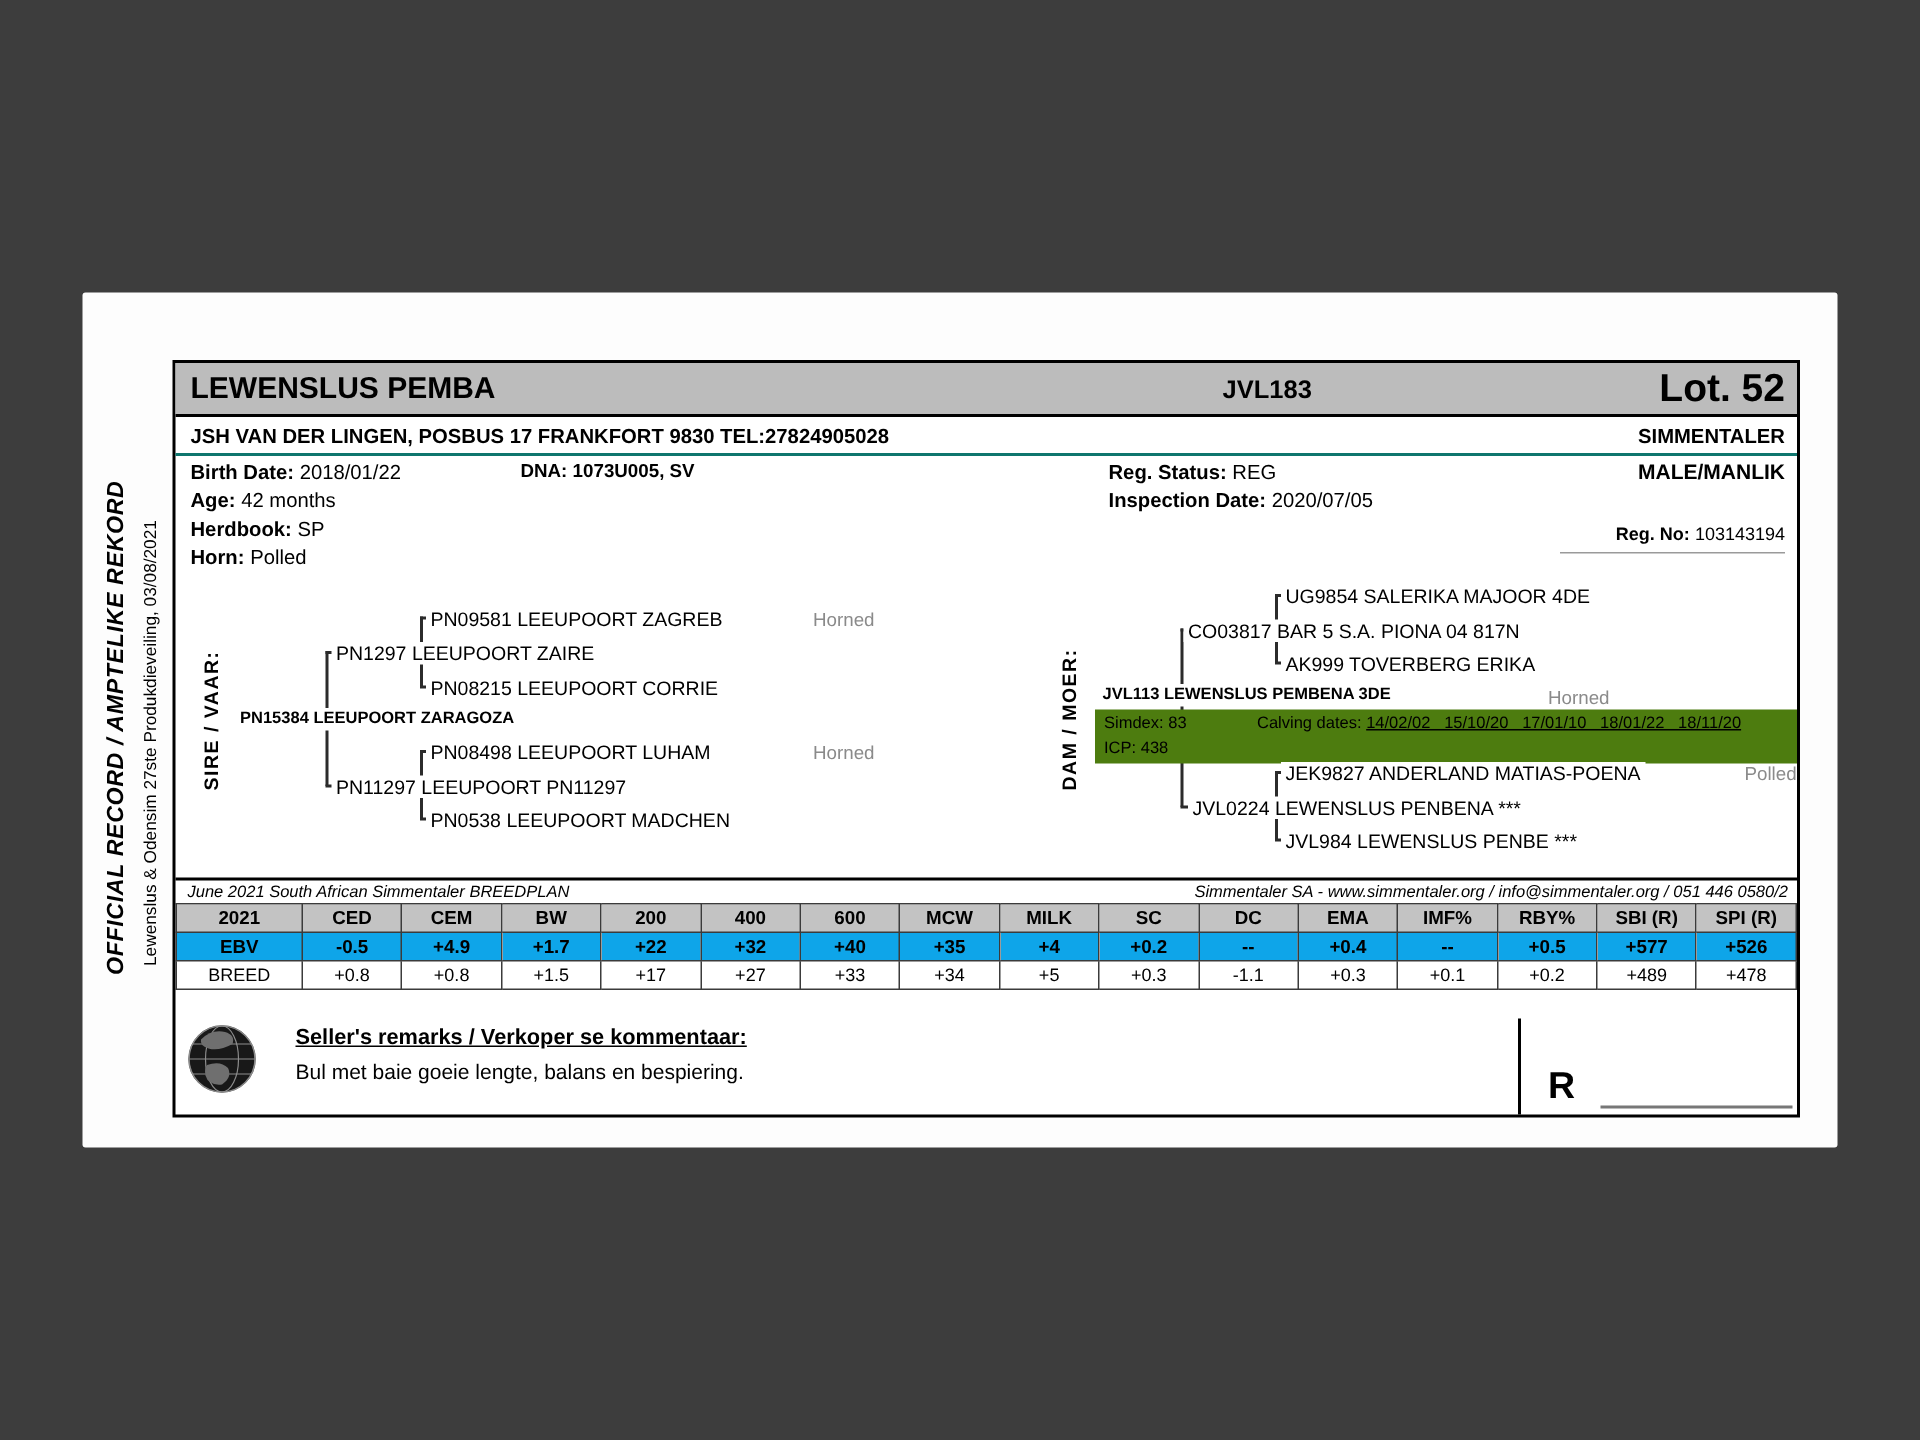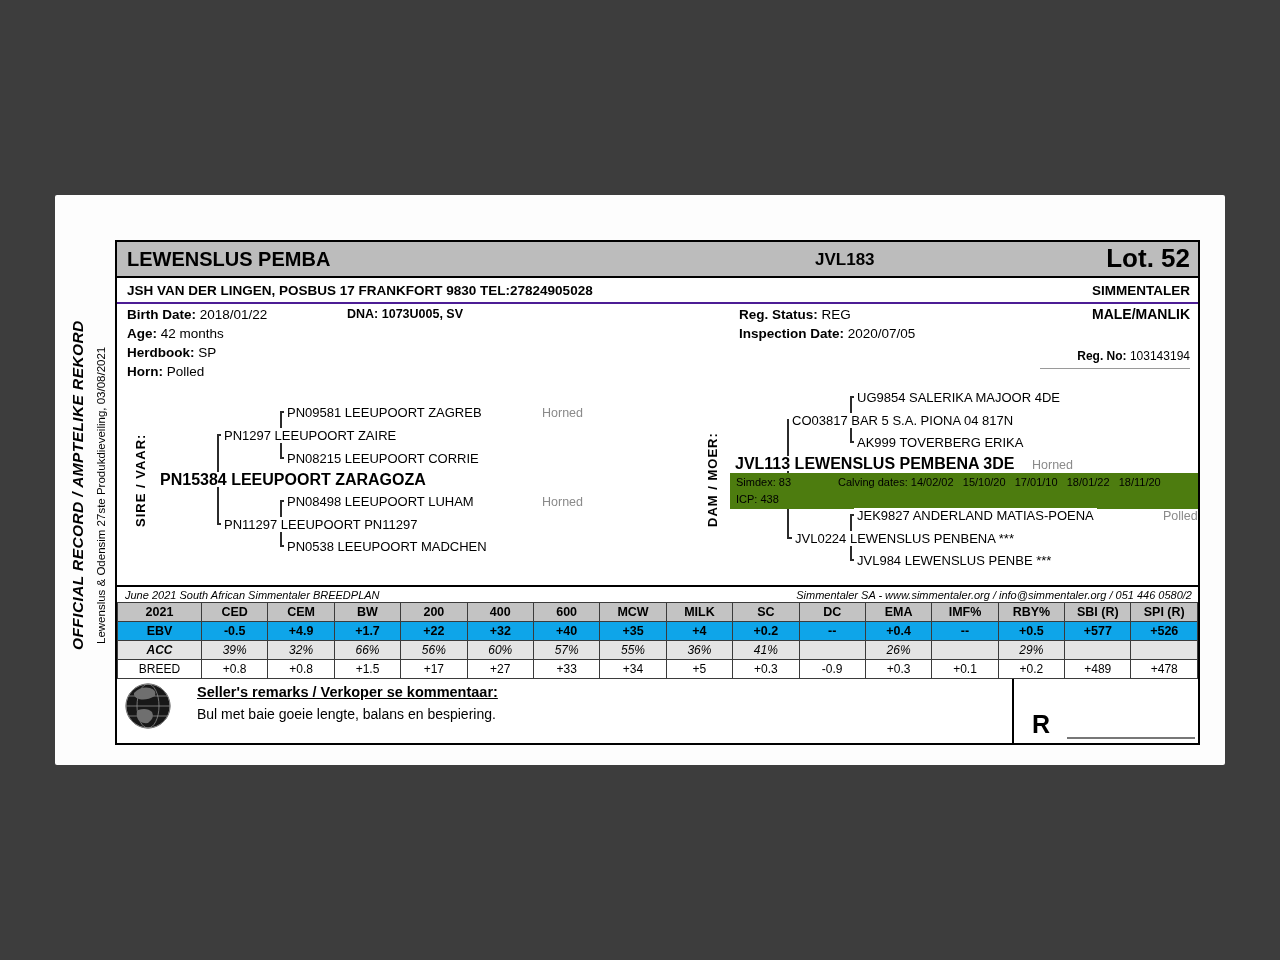--- a/index.html
+++ b/index.html
@@ -7,38 +7,38 @@
   body{width:1280px;height:960px;background:#3d3d3d;font-family:"Liberation Sans",sans-serif;position:relative;overflow:hidden;color:#000;}
   .page{position:absolute;left:55px;top:195px;width:1170px;height:570px;background:#fdfdfd;border-radius:2px;}
   .vert{position:absolute;writing-mode:vertical-rl;transform:rotate(180deg);text-align:center;white-space:nowrap;}
   .side1{left:14px;top:104px;height:372px;font-weight:bold;font-style:italic;font-size:15.5px;letter-spacing:.4px;}
   .side2{left:40px;top:118px;height:364px;font-size:11.5px;}
   .box{position:absolute;left:60px;top:45px;width:1085px;height:505px;border:2px solid #000;background:#fff;}
   .titlebar{position:absolute;left:0;top:0;width:100%;height:36px;background:#bcbcbc;border-bottom:2px solid #000;}
   .animal-name{position:absolute;left:10px;top:6px;font-size:20px;font-weight:bold;}
   .animal-id{position:absolute;left:698px;top:8px;font-size:17px;font-weight:bold;}
   .lot-no{position:absolute;right:8px;top:1px;font-size:26px;font-weight:bold;}
-  .ownerrow{position:absolute;left:0;top:36px;width:100%;height:26px;border-bottom:2px solid #4c1d95;}
+  .ownerrow{position:absolute;left:0;top:36px;width:100%;height:26px;border-bottom:2px solid #0f766e;}
   .owner{position:absolute;left:10px;top:5px;font-size:13.5px;font-weight:bold;}
   .breed-name{position:absolute;right:8px;top:5px;font-size:13.5px;font-weight:bold;}
   .inforow{position:absolute;left:0;top:62px;width:100%;height:80px;}
   .fld{position:absolute;font-size:13.5px;white-space:nowrap;}
   .fld b{font-weight:bold;}
   .hline{position:absolute;height:1px;background:#9a9a9a;}
   .pedigree{position:absolute;left:0;top:142px;width:100%;height:201px;overflow:hidden;}
   .sec-label{font-weight:bold;font-size:13px;letter-spacing:1px;}
   .pl{position:absolute;background:#2b2b2b;}
   .pl.v{width:1.5px;}
   .pl.h{height:1.5px;width:9px;}
   .pn{position:absolute;font-size:13px;white-space:nowrap;background:#fff;padding:0 3px;line-height:15px;}
-  .pnb{font-weight:bold;font-size:16px;}
+  .pnb{font-weight:bold;font-size:11px;}
   .note{position:absolute;font-size:12.5px;color:#8a8a8a;white-space:nowrap;line-height:15px;}
   .graybox{position:absolute;background:#4d7c0f;font-size:11px;}
   .gb-item{position:absolute;white-space:nowrap;}
-  .pre{white-space:pre;}
+  .pre{white-space:pre;text-decoration:underline;}
   .caption{position:absolute;left:0;top:343px;width:100%;height:17px;border-top:2px solid #000;}
   .cap-left{position:absolute;left:8px;top:2px;font-size:11px;font-style:italic;}
   .cap-right{position:absolute;right:6px;top:2px;font-size:11px;font-style:italic;}
   .ebv{position:absolute;left:0;top:360px;width:100%;border-collapse:collapse;table-layout:fixed;}
   .ebv th,.ebv td{border:1px solid #3b3b3b;height:18px;line-height:18px;padding:0;text-align:center;font-size:12.5px;overflow:hidden;}
   .tr-head th{background:#c3c3c3;font-weight:bold;}
   .tr-ebv td{background:#0ea5e9;font-weight:bold;}
   .tr-acc td{background:#e4e4e4;font-style:italic;font-weight:normal;font-size:12px;}
   .tr-acc .lbl{font-weight:bold;}
   .tr-breed td{background:#fff;font-weight:normal;font-size:12px;}
@@ -174,50 +174,32 @@
         <td>+35</td>
         <td>+4</td>
         <td>+0.2</td>
         <td>--</td>
         <td>+0.4</td>
         <td>--</td>
         <td>+0.5</td>
         <td>+577</td>
         <td>+526</td>
       </tr>
-      <tr class="tr-acc">
-        <td class="lbl">ACC</td>
-        <td>39%</td>
-        <td>32%</td>
-        <td>66%</td>
-        <td>56%</td>
-        <td>60%</td>
-        <td>57%</td>
-        <td>55%</td>
-        <td>36%</td>
-        <td>41%</td>
-        <td></td>
-        <td>26%</td>
-        <td></td>
-        <td>29%</td>
-        <td></td>
-        <td></td>
-      </tr>
       <tr class="tr-breed">
         <td class="lbl">BREED</td>
         <td>+0.8</td>
         <td>+0.8</td>
         <td>+1.5</td>
         <td>+17</td>
         <td>+27</td>
         <td>+33</td>
         <td>+34</td>
         <td>+5</td>
         <td>+0.3</td>
-        <td>-0.9</td>
+        <td>-1.1</td>
         <td>+0.3</td>
         <td>+0.1</td>
         <td>+0.2</td>
         <td>+489</td>
         <td>+478</td>
       </tr>
     </tbody>
       </table>
 
     <div class="remarks">

